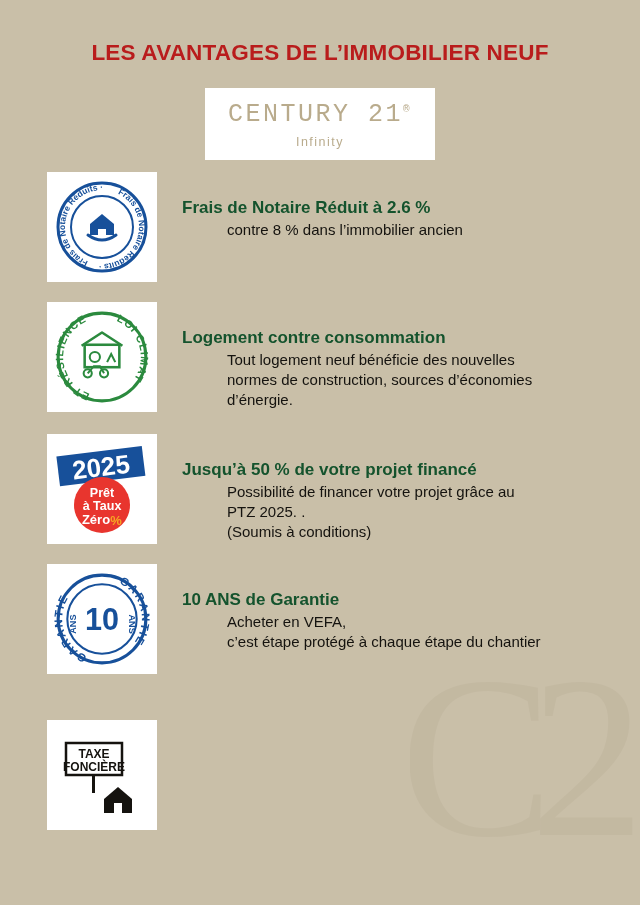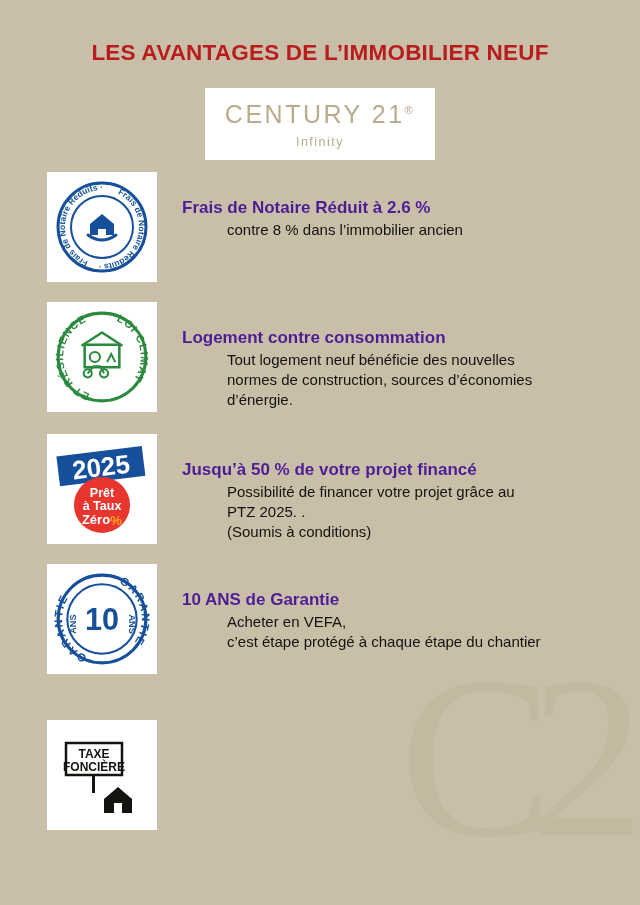--- a/index.html
+++ b/index.html
@@ -45,21 +45,21 @@
     left: 205px;
     width: 230px;
     height: 72px;
     background: #ffffff;
     display: flex;
     flex-direction: column;
     align-items: center;
     justify-content: center;
   }
   .logo-main {
-    font-family: Liberation Sans, sans-serif;
+    font-family: Liberation Mono, monospace;
     font-size: 25px;
     letter-spacing: 2.5px;
     color: #b9ab8c;
     font-weight: normal;
   }
   .logo-main .reg {
     font-size: 11px;
     vertical-align: super;
   }
   .logo-sub {
@@ -97,21 +97,21 @@
   .icon-box svg { display: block; }
 
   .row-text {
     margin-left: 25px;
     padding-top: 26px;
     max-width: 420px;
   }
   .row-title {
     font-size: 17px;
     font-weight: bold;
-    color: #4c1d95;
+    color: #14532d;
     margin-bottom: 2px;
   }
   .row-desc {
     font-size: 15px;
     color: #15130f;
     line-height: 1.32;
     white-space: pre-line;
     margin-left: 45px;
   }
 </style>

